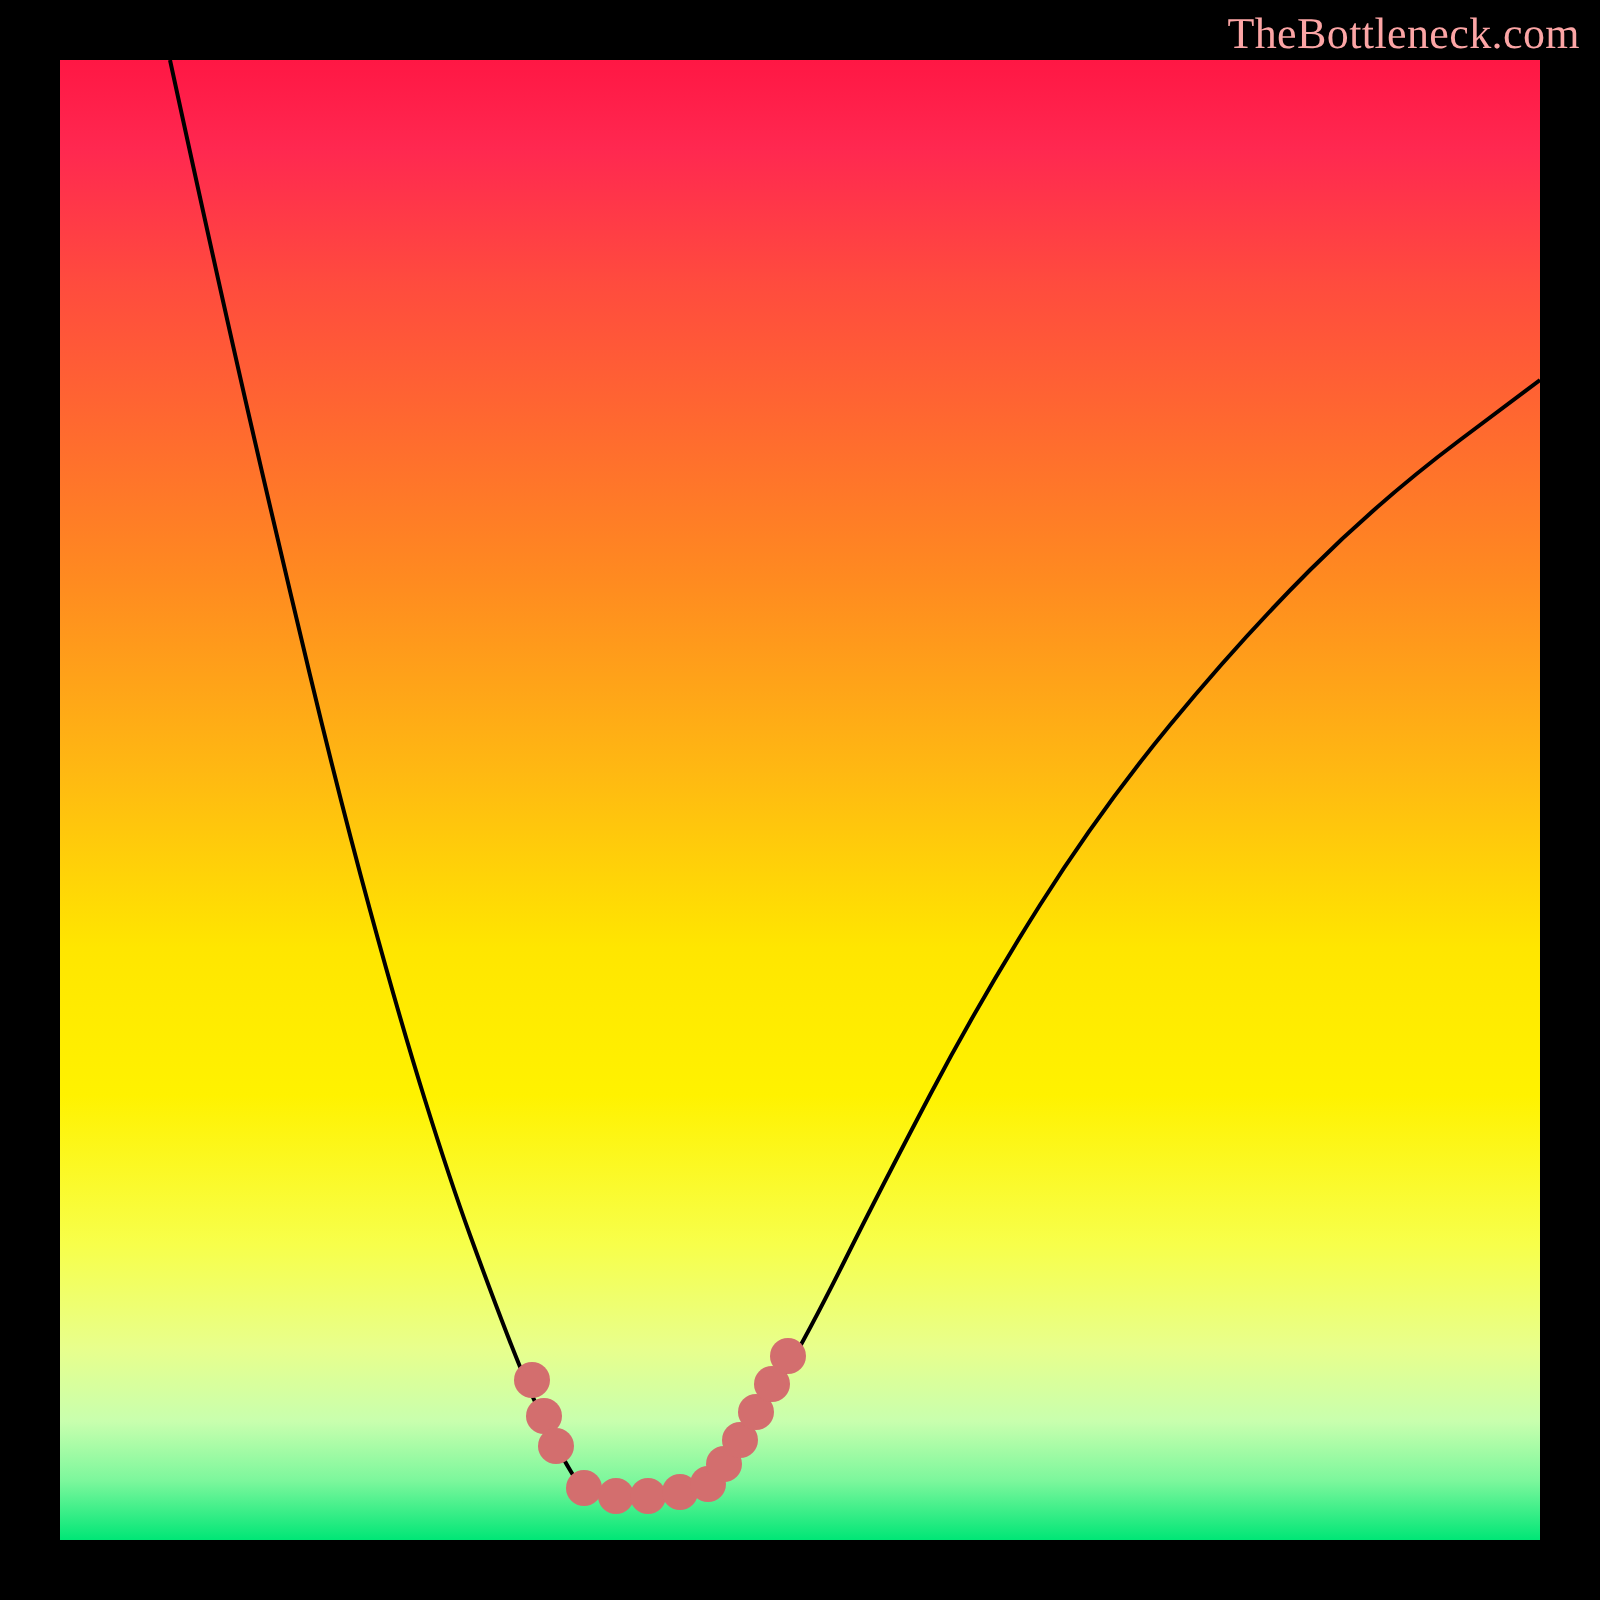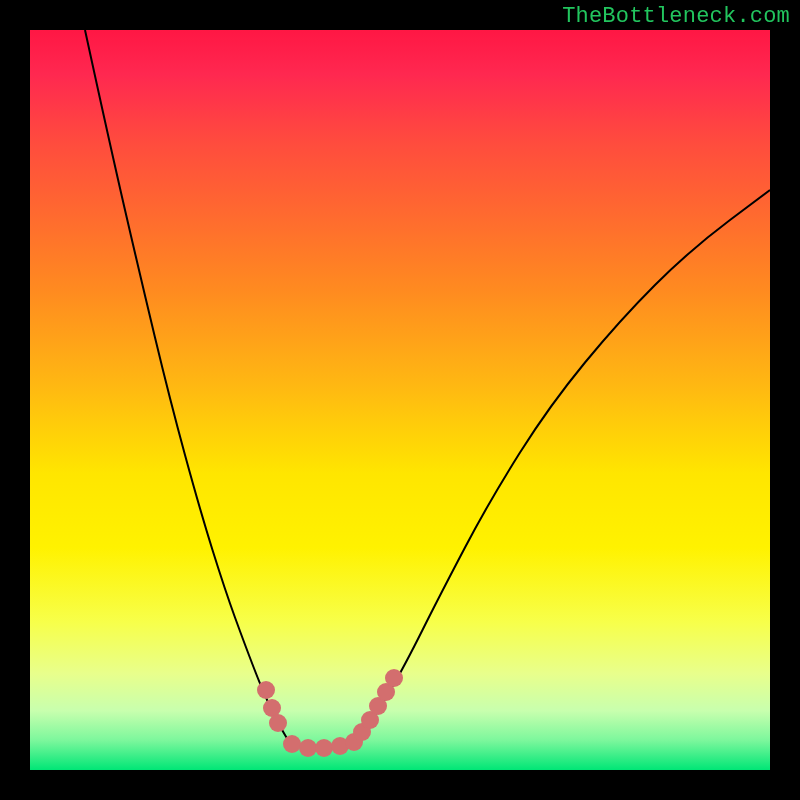--- a/index.html
+++ b/index.html
@@ -29,23 +29,23 @@
       #e8ff8c 87%,
       #c8ffae 92%,
       #7cf79c 96%,
       #00e676 100%
     );
   }
   .watermark {
     position: absolute;
     top: 4px;
     right: 10px;
-    font-family: Liberation Mono, monospace;
+    font-family: Liberation Serif, serif;
     font-size: 22px;
-    color: #22c55e;
+    color: #fca5a5;
     font-weight: 500;
     letter-spacing: 0.2px;
   }
   svg.curves {
     position: absolute;
     left: 0; top: 0;
     width: 740px; height: 740px;
   }
   .curve-line {
     fill: none;

